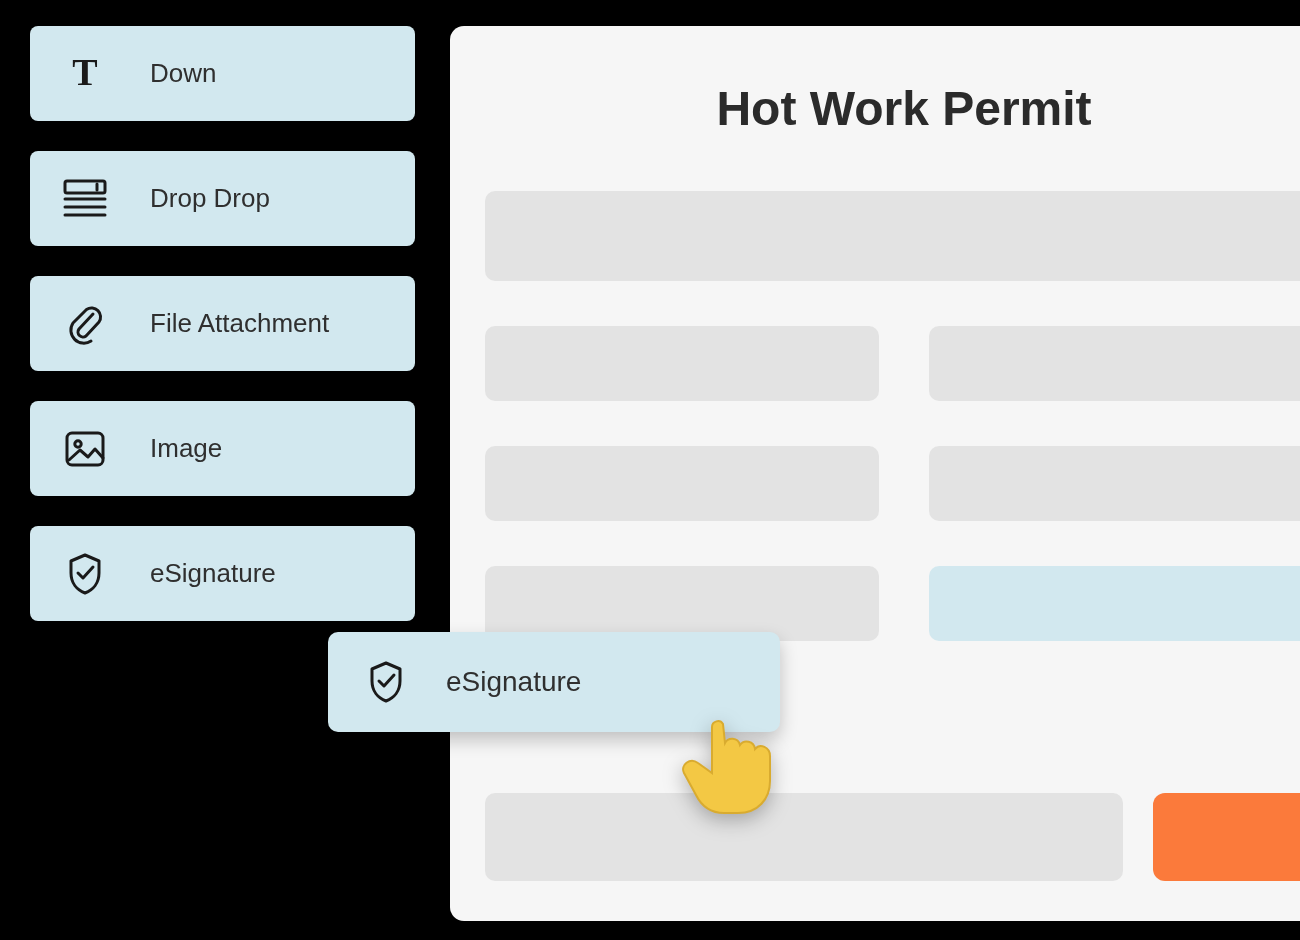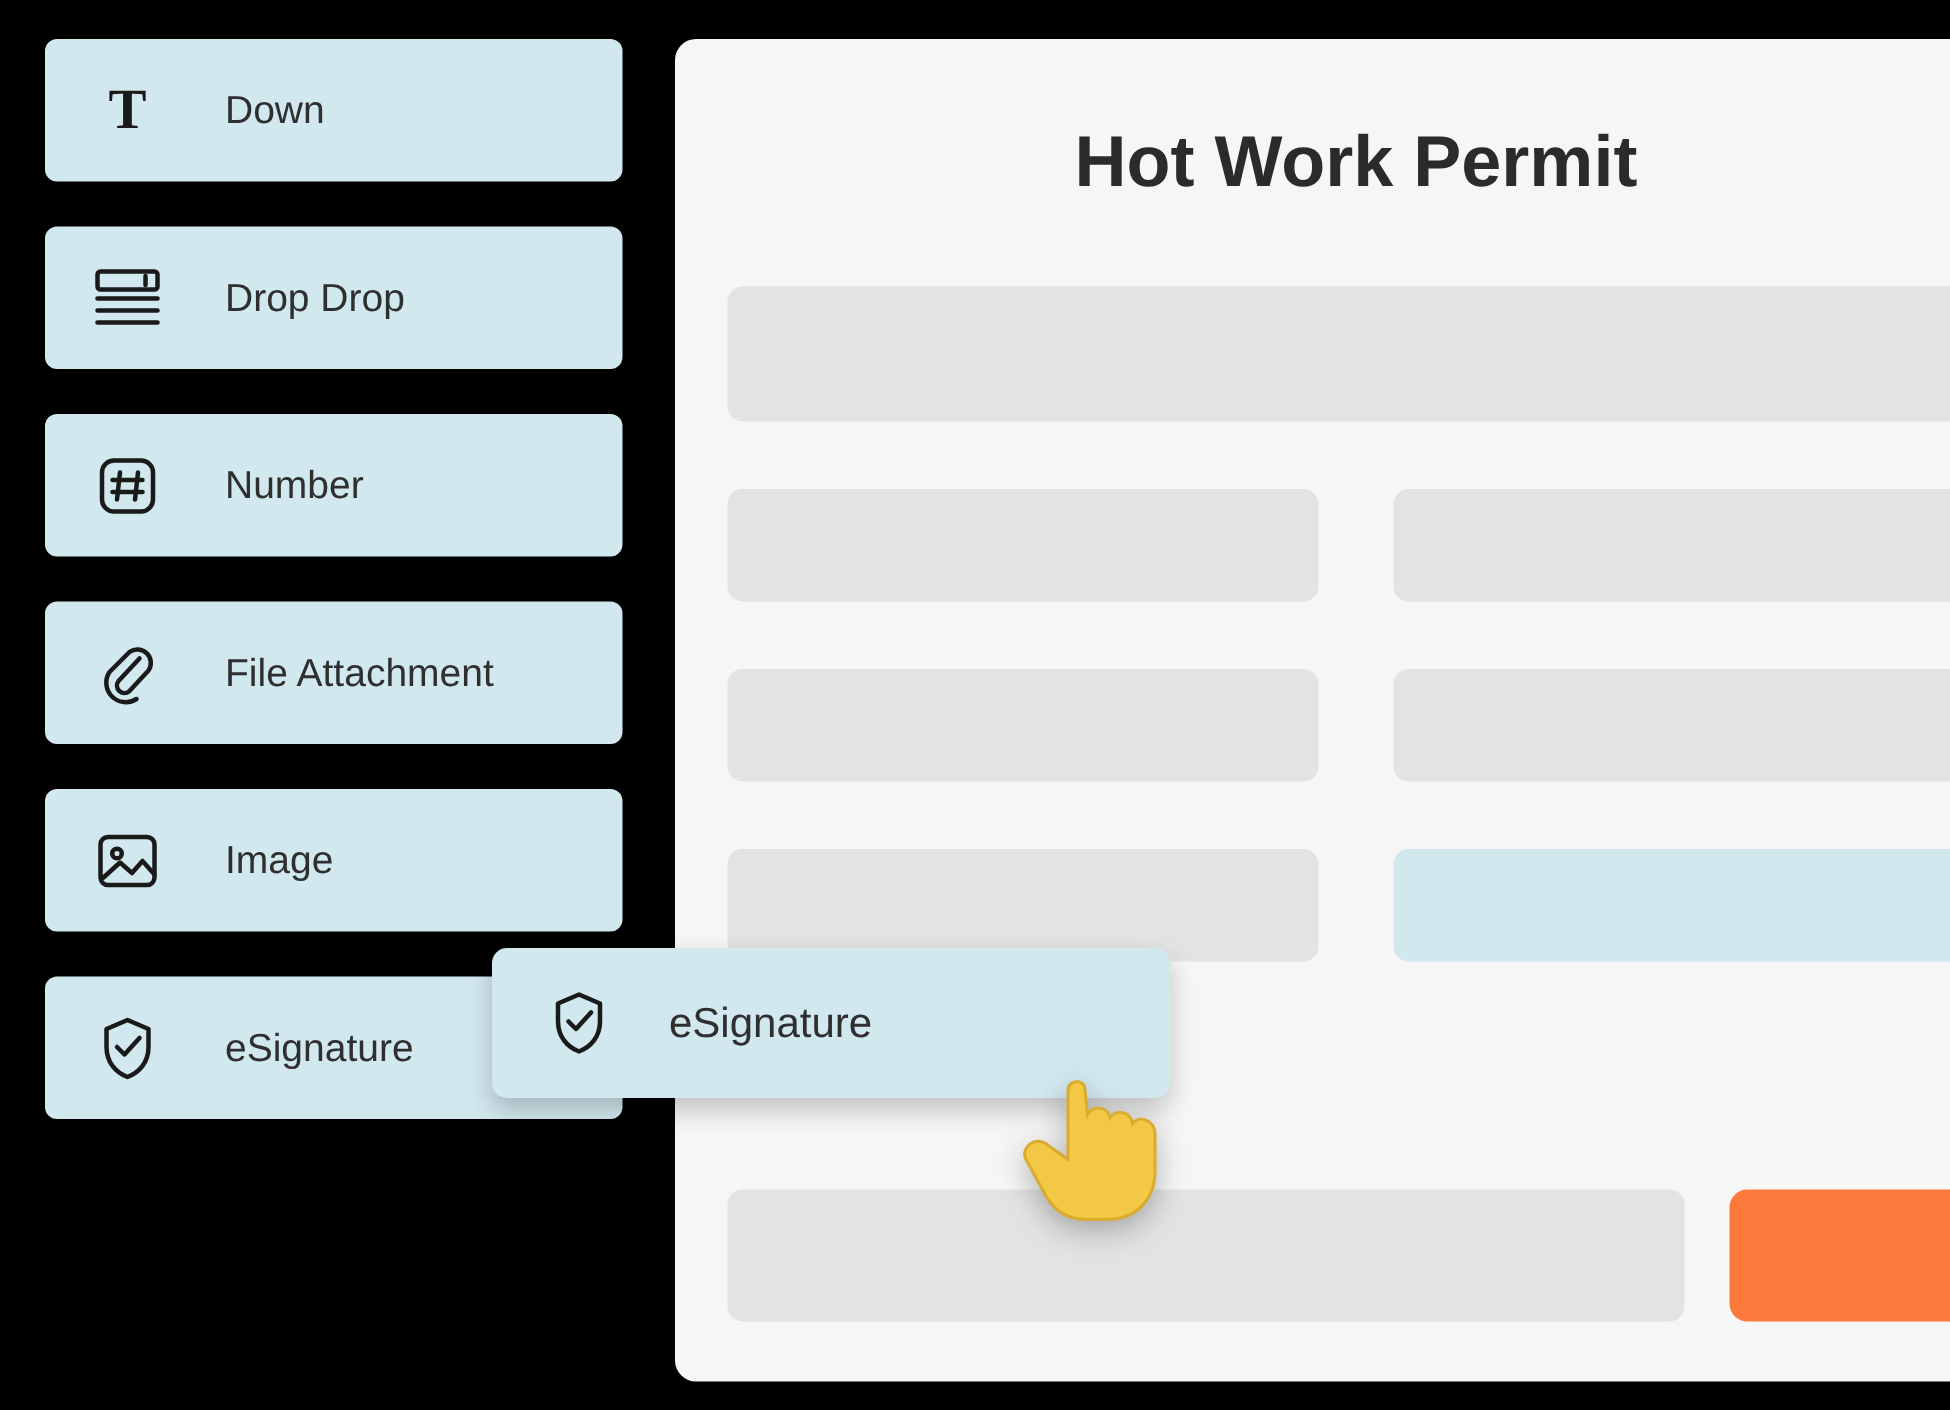--- a/index.html
+++ b/index.html
@@ -151,32 +151,20 @@
           <line x1="34" y1="5" x2="34" y2="11"></line>
           <line x1="2" y1="20" x2="42" y2="20"></line>
           <line x1="2" y1="28" x2="42" y2="28"></line>
           <line x1="2" y1="36" x2="42" y2="36"></line>
         </svg>
       </span>
       <span class="label">Drop Drop</span>
     </div>
 
 
-    <div class="field-tile">
-      <span class="icon-slot">
-        <svg width="40" height="40" viewBox="0 0 40 40" fill="none" stroke="#1a1a1a" stroke-width="3" stroke-linecap="round">
-          <rect x="3" y="3" width="34" height="34" rx="8"></rect>
-          <line x1="15" y1="11" x2="13" y2="29"></line>
-          <line x1="27" y1="11" x2="25" y2="29"></line>
-          <line x1="10" y1="16" x2="30" y2="16"></line>
-          <line x1="10" y1="24" x2="30" y2="24"></line>
-        </svg>
-      </span>
-      <span class="label">Number</span>
-    </div>
 
     <div class="field-tile">
       <span class="icon-slot">
         <svg width="40" height="44" viewBox="0 0 40 44" fill="none" stroke="#1a1a1a" stroke-width="3" stroke-linecap="round" stroke-linejoin="round">
           <path d="M28 12 L14 27 a5 5 0 0 0 7 7 L34 20 a9 9 0 0 0 -12.5 -12.5 L8 21 a13 13 0 0 0 18 18"></path>
         </svg>
       </span>
       <span class="label">File Attachment</span>
     </div>
 

